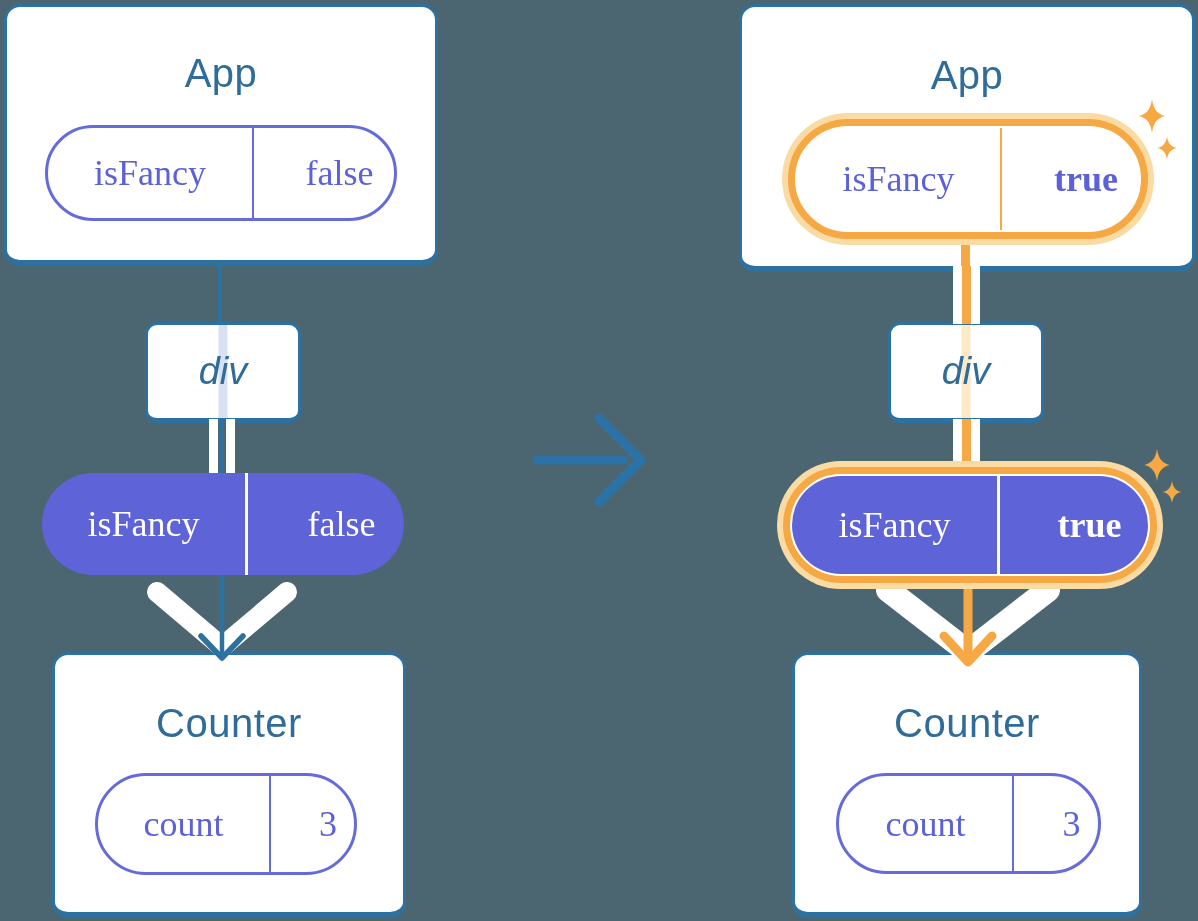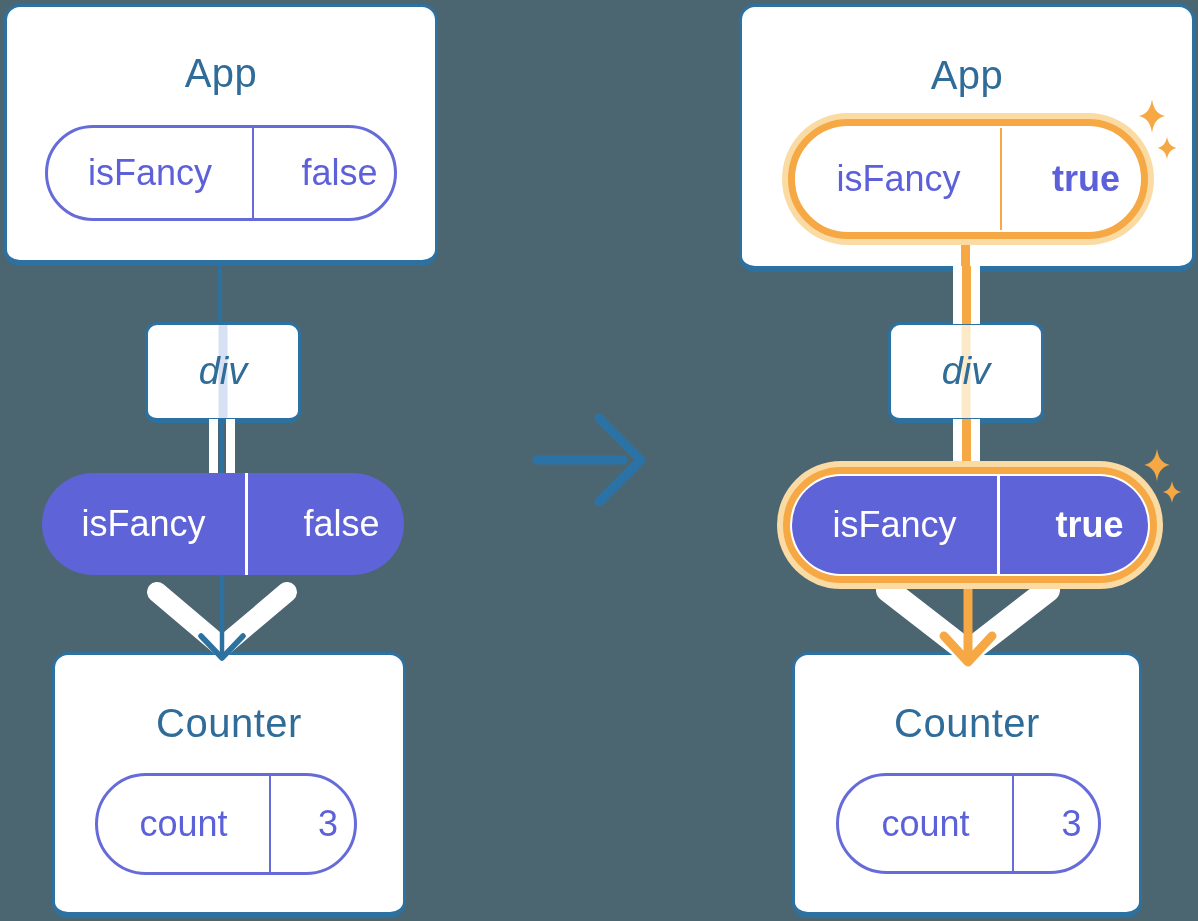--- a/index.html
+++ b/index.html
@@ -20,21 +20,21 @@
   }
   .divlabel{
     position:absolute;inset:0;display:flex;align-items:center;justify-content:center;
     color:#2F6C99;font-size:38px;font-weight:500;z-index:2;
   }
   .pill{
     position:absolute;display:flex;border-radius:60px;font-size:36px;z-index:4;
   }
   .pill-outline{background:#fff;border:3px solid #666BDA;color:#5C61D9;}
   .pill-solid{background:#5F63D8;color:#fff;}
-  .cell{display:flex;align-items:center;justify-content:center;height:100%;}
+  .cell{display:flex;align-items:center;justify-content:center;height:100%;font-family:Liberation Serif, serif;}
   .cell.grow{flex:1;padding-left:31px;}
   .div-sep{border-right:2px solid #666BDA;}
   .div-sep-white{border-right:3px solid #fff;}
   .div-sep-orange{border-right:2px solid #F5A843;}
   .bold{font-weight:700;}
   .fancy-ring{
     position:absolute;background:#fff;border:7px solid #F5A843;border-radius:60px;
     box-shadow:0 0 0 6px #FBDBA4;z-index:4;display:flex;
   }
   .fancy-ring .inner{

